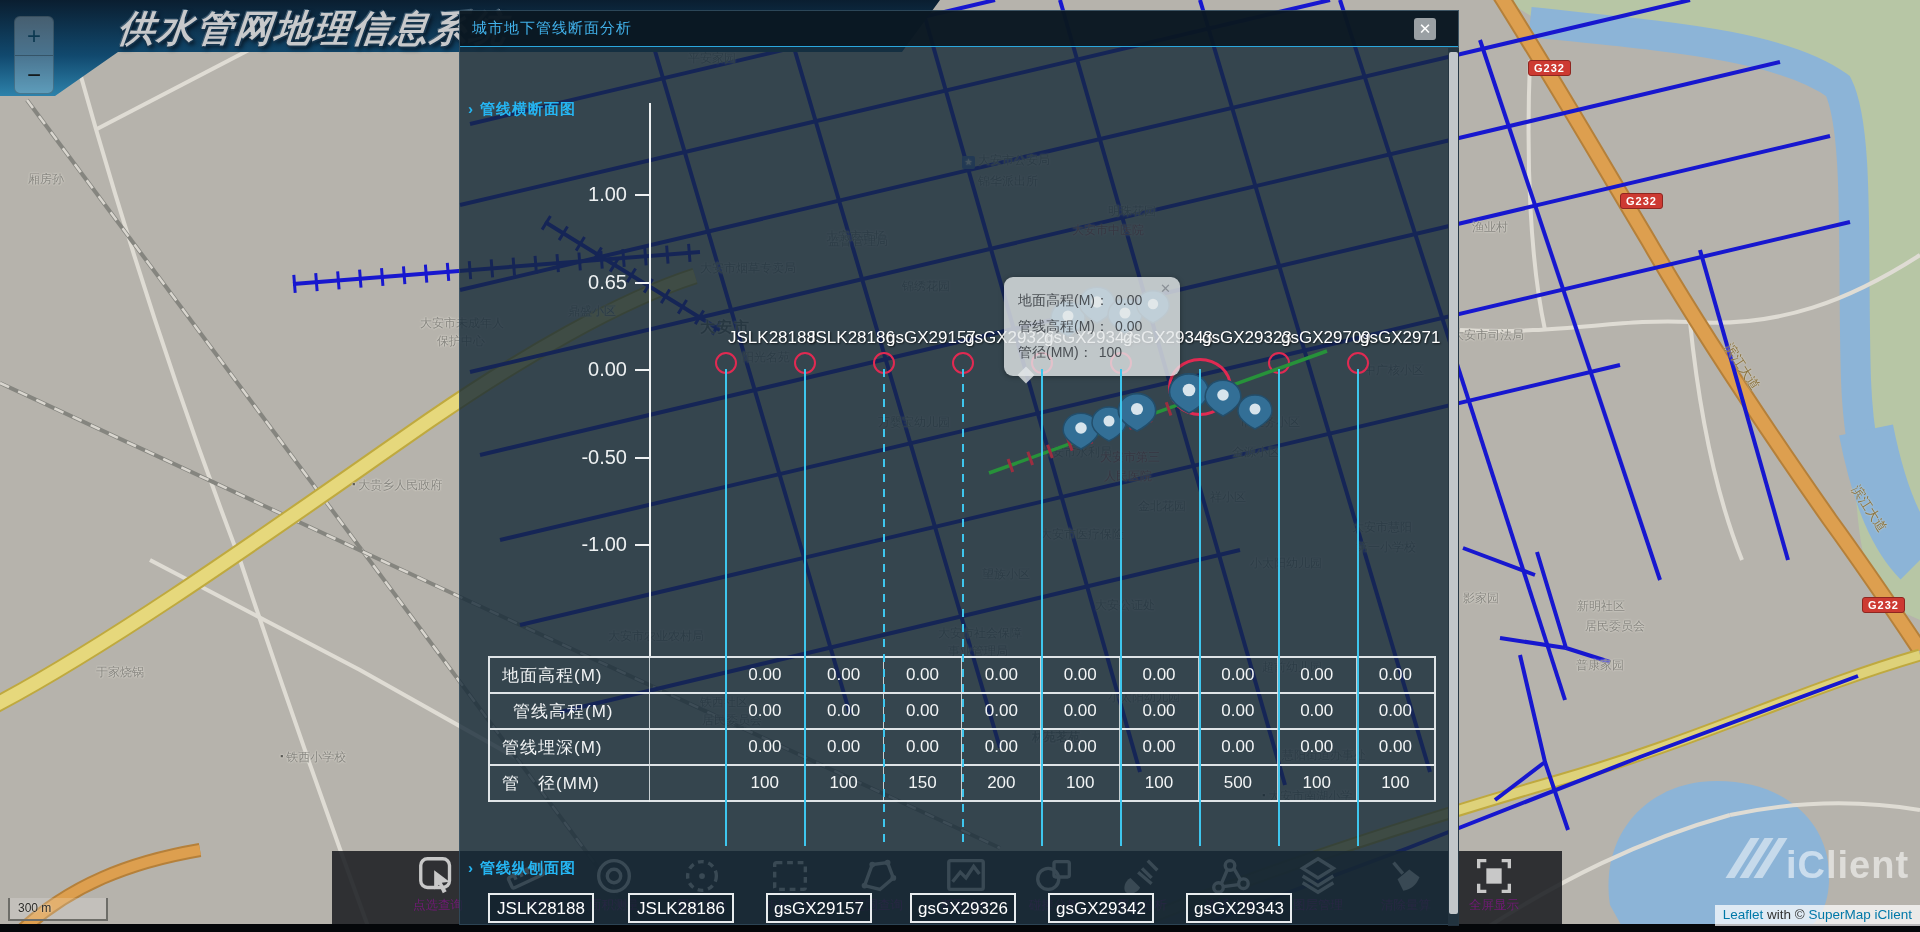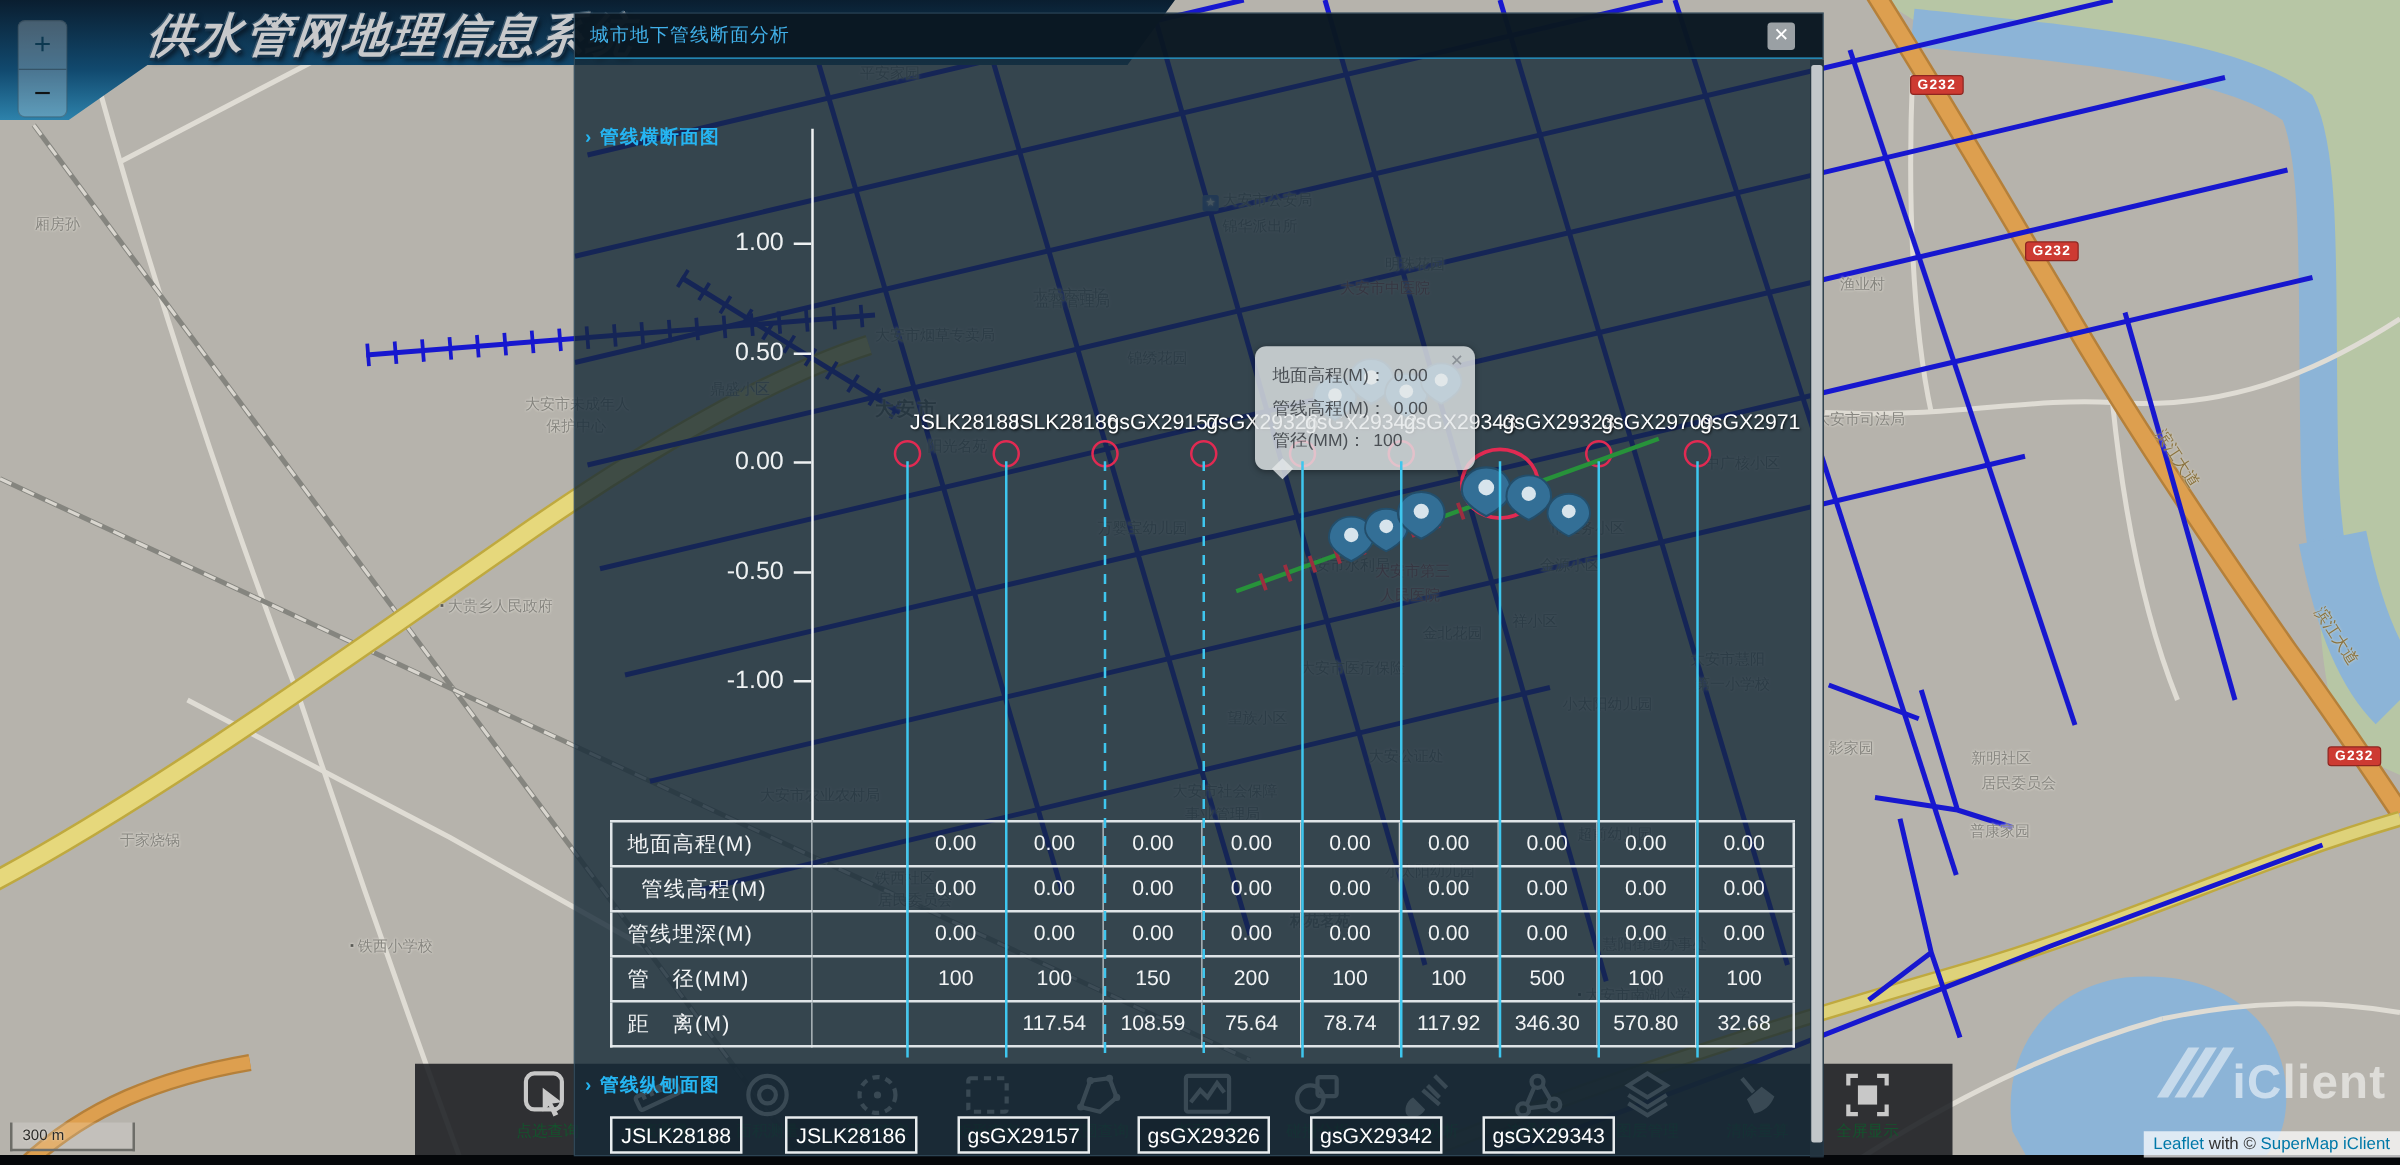--- a/index.html
+++ b/index.html
@@ -30,21 +30,21 @@
   #zoomctl{position:absolute;left:14px;top:16px;width:40px;height:78px;z-index:6;
     background:rgba(238,242,244,.26);border:1px solid rgba(30,50,60,.35);border-radius:6px;}
   #zoomctl .zbtn{width:100%;height:39px;text-align:center;font-size:24px;line-height:38px;cursor:pointer;}
   #zoom-in{color:#0c3850;border-bottom:1px solid rgba(0,0,0,.28);}
   #zoom-out{color:#101314;}
   
   #toolbar{position:absolute;left:332px;top:851px;width:1230px;height:73px;z-index:3;
     background:rgba(26,29,33,.87);}
   .tool-item{position:absolute;top:2px;width:84px;height:70px;text-align:center;cursor:pointer;}
   .tool-item svg{display:block;margin:0 auto;}
-  .tool-label{display:block;font-size:12.5px;color:#14532d;margin-top:-2px;white-space:nowrap;}
+  .tool-label{display:block;font-size:12.5px;color:#701a75;margin-top:-2px;white-space:nowrap;}
   #bottom-strip{position:absolute;left:0;top:924px;width:1920px;height:8px;background:#05070a;z-index:4;}
   
   #scalebar{position:absolute;left:8px;top:898px;z-index:6;width:100px;height:23px;
     border:2px solid #6d6d68;border-top:none;background:rgba(255,255,255,.18);
     font-size:12px;color:#2a2a28;padding:3px 0 0 8px;text-shadow:0 0 2px #e8e5de;}
   #watermark{position:absolute;left:1738px;top:838px;z-index:1;color:rgba(255,255,255,.55);
     font-size:38px;font-weight:bold;letter-spacing:1px;}
   #watermark .bars{display:inline-block;margin-right:6px;}
   #watermark .bar{display:inline-block;width:9px;height:40px;margin-right:5px;
     background:rgba(255,255,255,.5);transform:skewX(-32deg);}
@@ -352,21 +352,21 @@
     <div class="section-label" id="section-cross">
       <span class="arr">›</span><span>管线横断面图</span>
     </div>
 
     <div id="chart">
       <div id="y-axis-line"></div>
       <div id="y-axis">
           <div class="y-tick" style="top: 183px;"></div>
           <div class="y-label" style="top: 172px;">1.00</div>
           <div class="y-tick" style="top: 270.5px;"></div>
-          <div class="y-label" style="top: 259.5px;">0.50</div>
+          <div class="y-label" style="top: 259.5px;">0.65</div>
           <div class="y-tick" style="top: 358px;"></div>
           <div class="y-label" style="top: 347px;">0.00</div>
           <div class="y-tick" style="top: 445.5px;"></div>
           <div class="y-label" style="top: 434.5px;">-0.50</div>
           <div class="y-tick" style="top: 533px;"></div>
           <div class="y-label" style="top: 522px;">-1.00</div>
         </div>
       <div id="stations">
           <div class="station-circle" style="left: 255px; top: 341px;"></div>
           <div class="station-label" style="left: 268px;">JSLK28188</div>
@@ -486,33 +486,20 @@
               <td style="width: 79px;">100</td>
               <td style="width: 79px;">100</td>
               <td style="width: 79px;">150</td>
               <td style="width: 79px;">200</td>
               <td style="width: 79px;">100</td>
               <td style="width: 79px;">100</td>
               <td style="width: 79px;">500</td>
               <td style="width: 79px;">100</td>
               <td style="width: 79px;">100</td>
             </tr>
-            <tr>
-              <td class="rowlabel" style="width: 161px;">距　离(M)</td>
-              <td style="width: 76px;"></td>
-              <td style="width: 79px;"></td>
-              <td style="width: 79px;">117.54</td>
-              <td style="width: 79px;">108.59</td>
-              <td style="width: 79px;">75.64</td>
-              <td style="width: 79px;">78.74</td>
-              <td style="width: 79px;">117.92</td>
-              <td style="width: 79px;">346.30</td>
-              <td style="width: 79px;">570.80</td>
-              <td style="width: 79px;">32.68</td>
-            </tr>
           </tbody>
         </table>
       <div id="station-lines">
           <div class="station-line" style="left: 265px;"></div>
           <div class="station-line" style="left: 344px;"></div>
           <div class="station-line dashed" style="left: 423px;"></div>
           <div class="station-line dashed" style="left: 502px;"></div>
           <div class="station-line" style="left: 581px;"></div>
           <div class="station-line" style="left: 660px;"></div>
           <div class="station-line" style="left: 739px;"></div>

